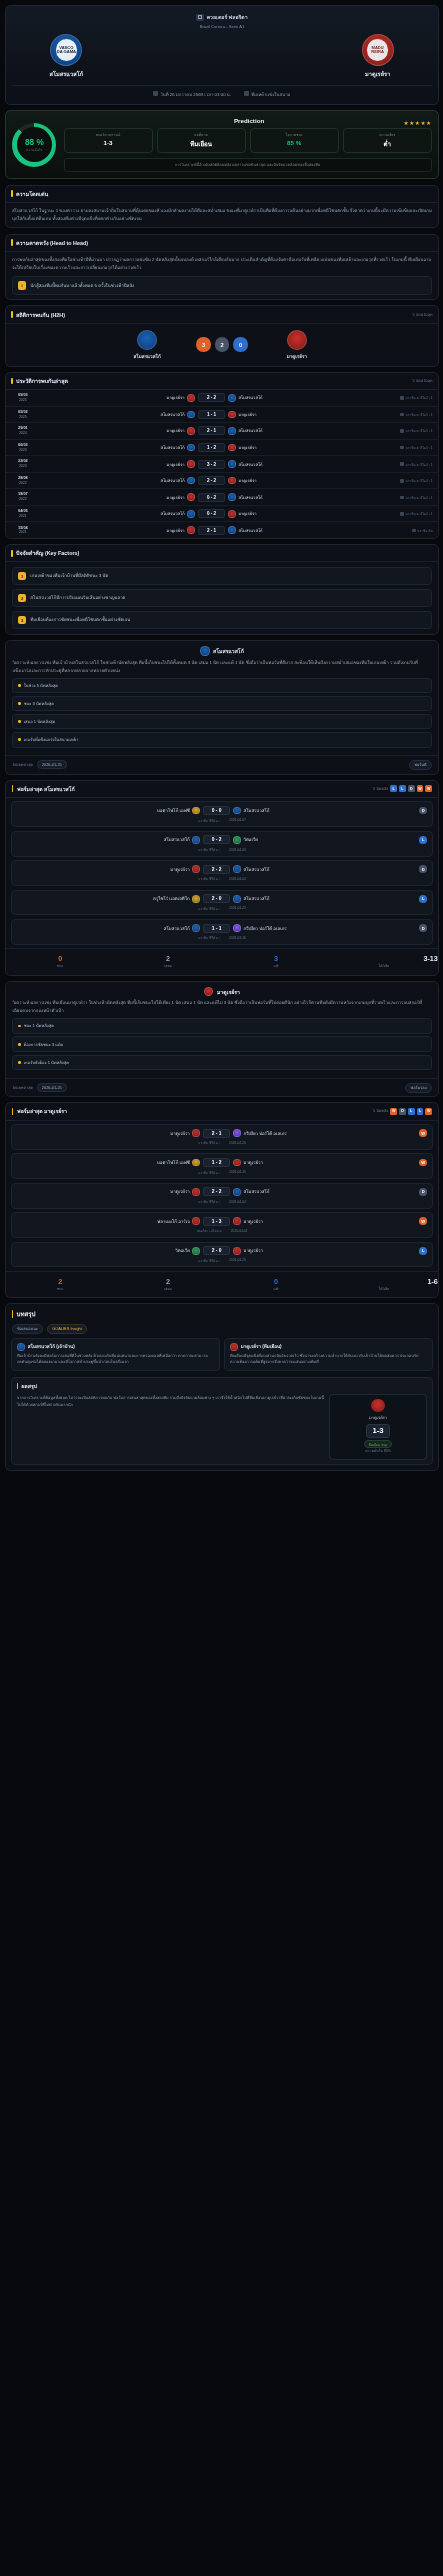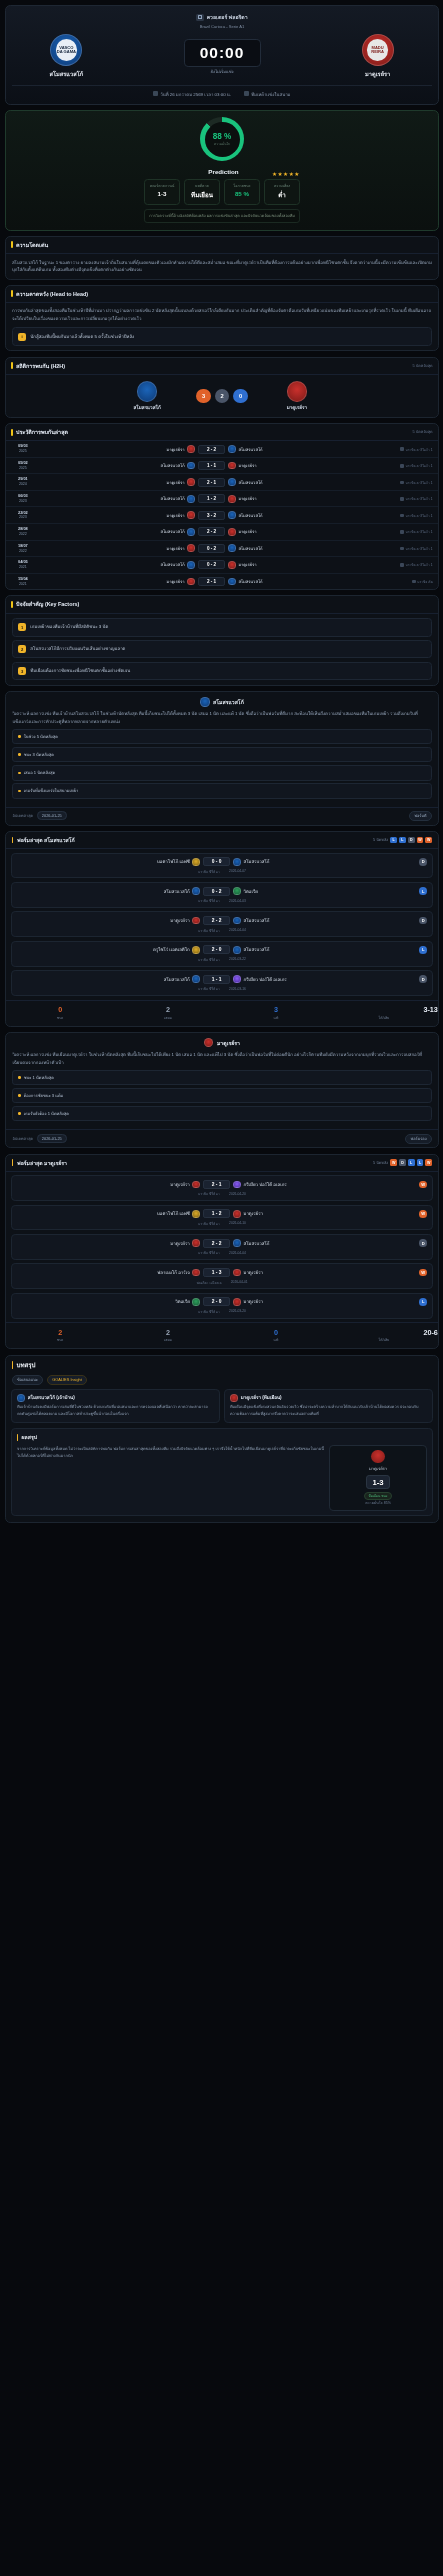--- a/index.html
+++ b/index.html
@@ -84,21 +84,21 @@
     font-size:5.4px;font-weight:bold;color:#e7eef8;
     border-bottom:0.5px solid #172030;
   }
   .card-hd .bar { width:1.5px;height:6.7px;border-radius:1px;background:#f0c419; }
   .card-bd { padding:4.6px 5.7px; font-size:4.4px; line-height:1.75; color:#9fb0c6; }
 
   
   .pred {
     background:linear-gradient(180deg,#101a16 0%, #0b100f 100%);
     border:0.5px solid #1f3a2c; border-radius:5.2px; margin-top:5.2px; padding:6.2px;
-    display:flex; align-items:center; gap:7.2px;flex-direction:column;
+    display:flex; align-items:center; gap:7.2px;
   }
   .gauge {
     width:44px;height:44px;border-radius:50%;
     background: conic-gradient(#19c37d 0% 88%, #1d2a24 88% 100%);
     display:flex;align-items:center;justify-content:center;flex:0 0 auto;
   }
   .gauge .hole {
     width:35px;height:35px;border-radius:50%;background:#0b100f;
     display:flex;flex-direction:column;align-items:center;justify-content:center;
   }
@@ -240,26 +240,20 @@
         <span>ควอเตอร์ ฟลอริดา</span>
       </div>
       <div class="hero-sub">Brazil Carioca - Serie A1</div>
     </div>
     <div class="hero-main">
       <div class="team-blk">
         <div class="crest home">
             <div class="inner">VASCO<br>DA GAMA</div>
           </div>
         <div class="team-name">สโมสรแวสโก้</div>
-      </div>
-      <div class="score-blk">
-        <div class="score-box">
-          <div class="score-num">00:00</div>
-        </div>
-        <div class="score-state">ยังไม่เริ่มแข่ง</div>
       </div>
       <div class="team-blk">
         <div class="crest away">
             <div class="inner">MADU<br>REIRA</div>
           </div>
         <div class="team-name">มาดูเรย์รา</div>
       </div>
     </div>
     <div class="hero-bottom">
       <div><span class="dotico"></span><span>วันที่ 26 มกราคม 2569 เวลา 03:00 น.</span></div>
@@ -798,21 +792,21 @@
         </div>
         <div class="s">
           <div class="n n-d">2</div>
           <div class="t">เสมอ</div>
         </div>
         <div class="s">
           <div class="n n-l">0</div>
           <div class="t">แพ้</div>
         </div>
         <div class="s">
-          <div class="n n-g">20-6</div>
+          <div class="n n-g">1-6</div>
           <div class="t">ได้/เสีย</div>
         </div>
       </div>
   </div>
 
   <div class="card">
     <div class="sum-hd">
       <span class="bar"></span>
       <span>บทสรุป</span>
     </div>

